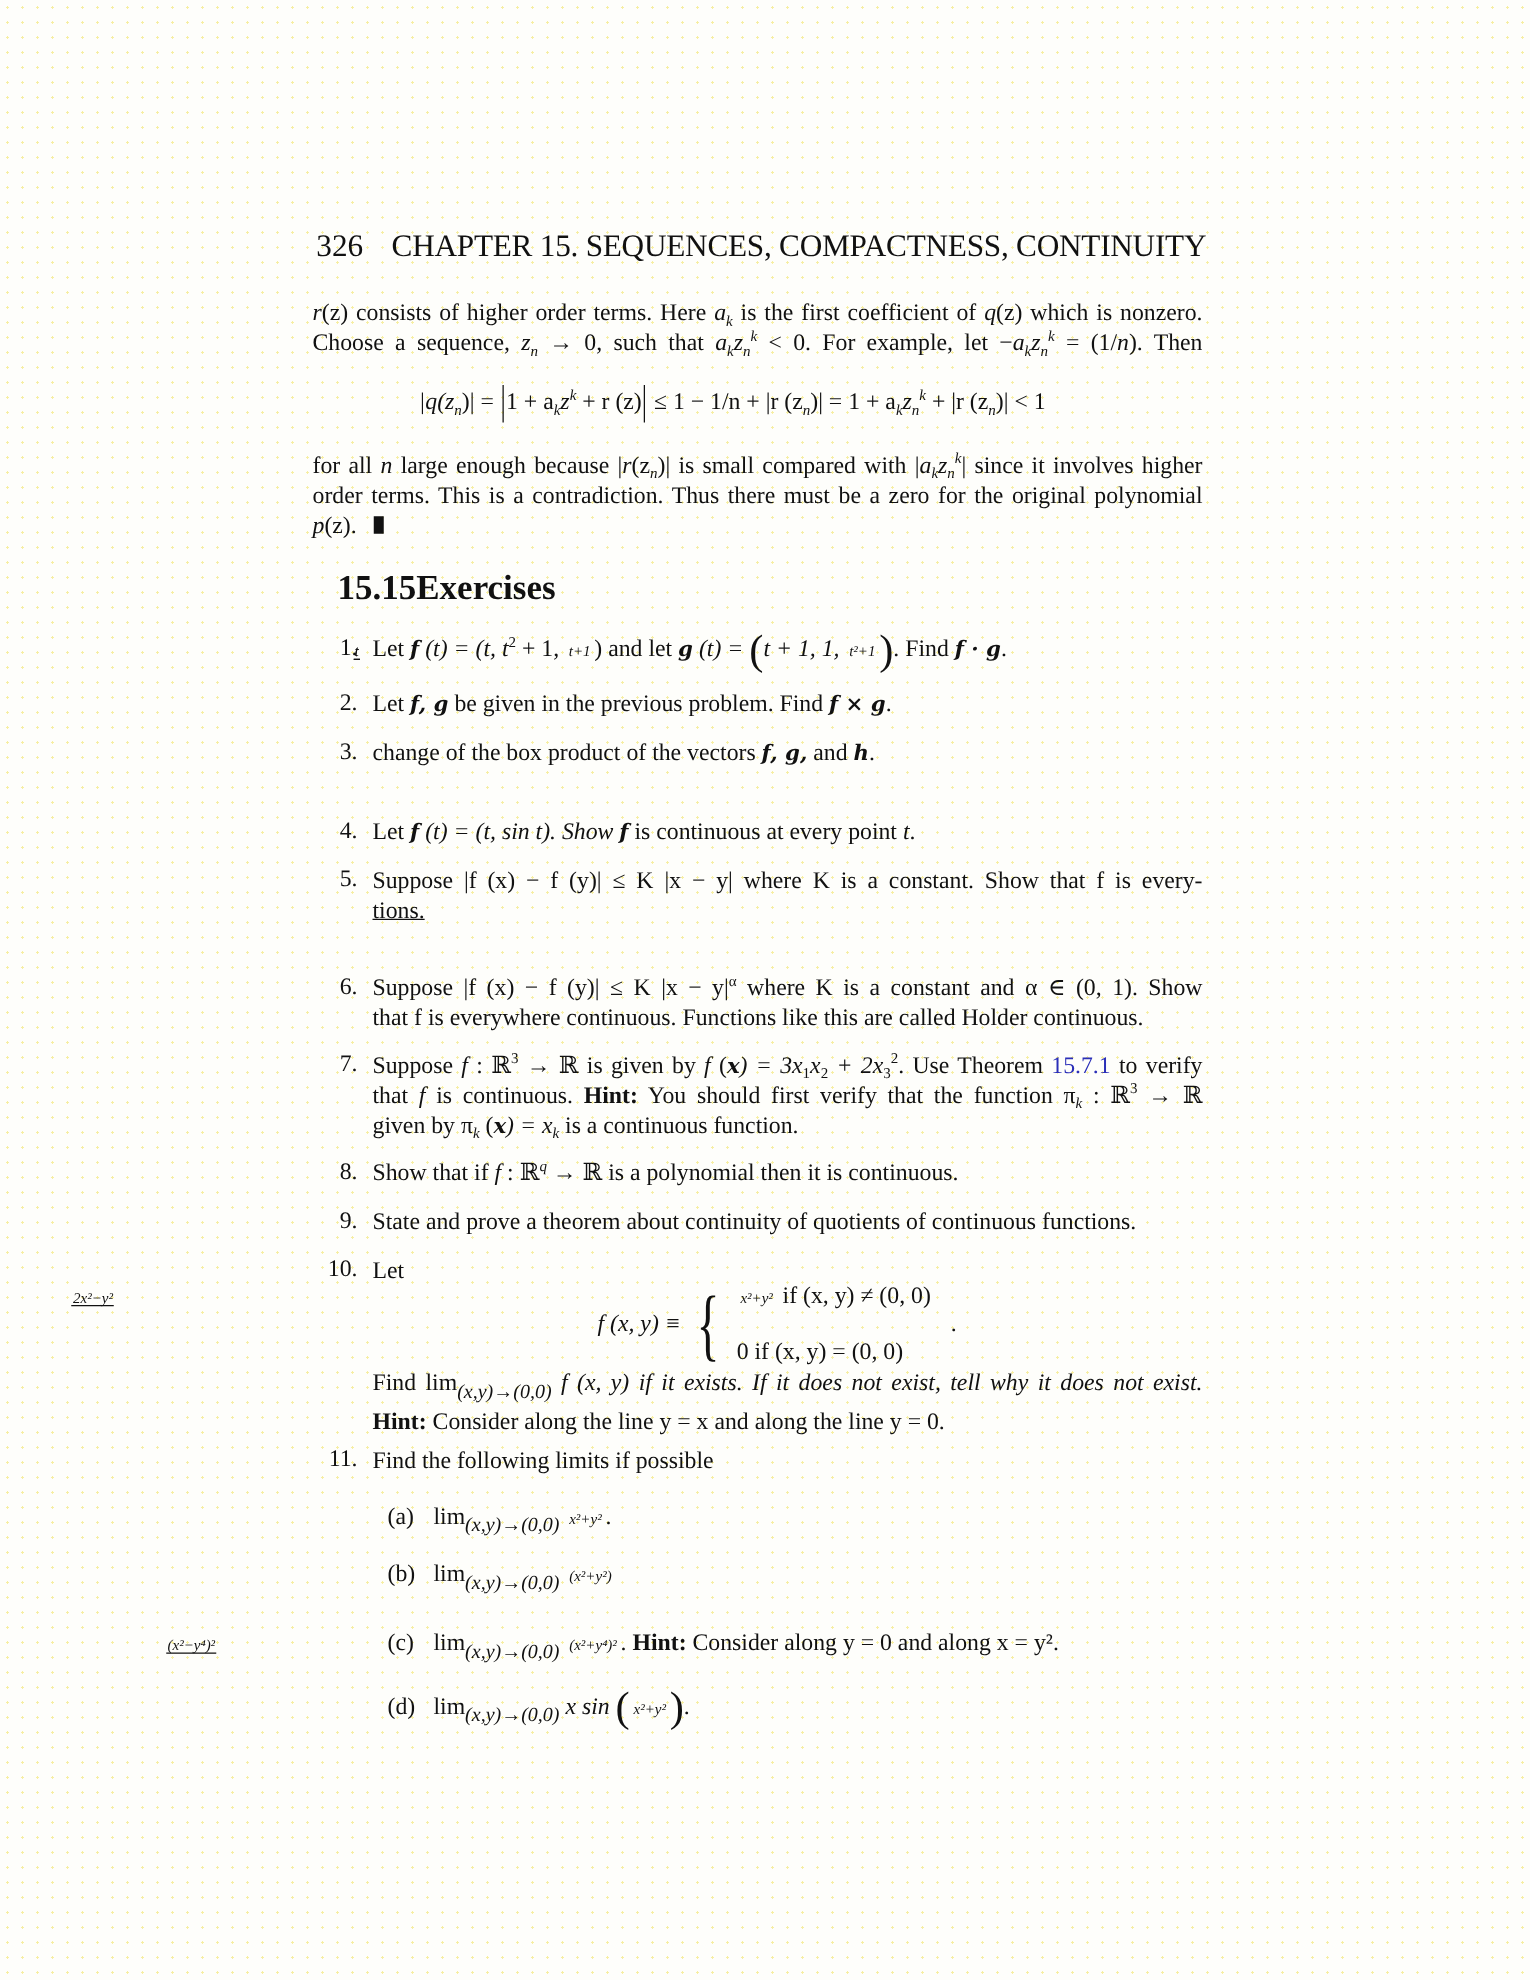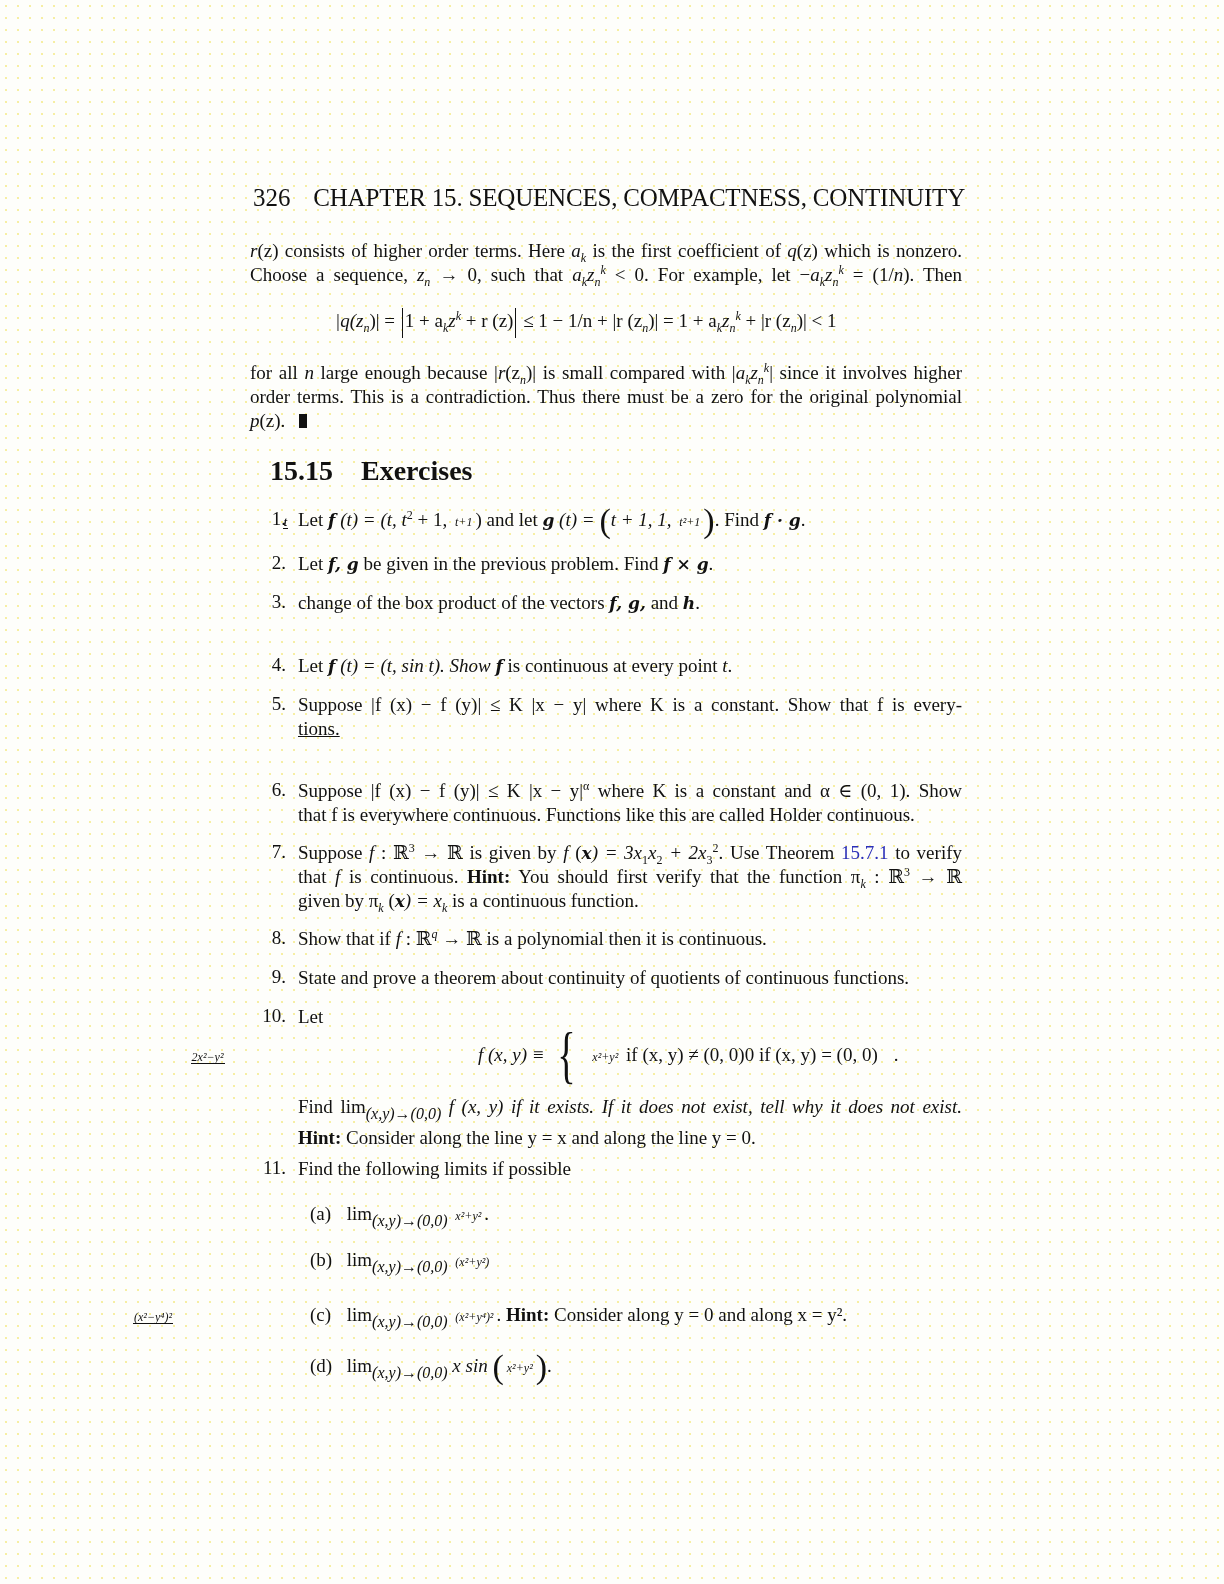--- a/index.html
+++ b/index.html
@@ -21,28 +21,28 @@
   i, .m { font-style: italic; }
   .bvu { font-weight: bold; font-family: "DejaVu Serif", serif; font-size: 17px; font-style: italic; }
   sup, sub { font-size: 12px; line-height: 0; }
   .frac { display: inline-block; vertical-align: middle; text-align: center; font-size: 12px; line-height: 12px; margin: 0 2px; }
   .frac > span { display: block; padding: 0 1px; }
   .frac > span.num { border-bottom: 1px solid #111; }
   .bigp { font-size: 34px; line-height: 0; vertical-align: -6px; font-weight: 200; }
   .bar { display: inline-block; border-left: 1.3px solid #111; height: 30px; vertical-align: middle; margin: 0 2px; }
   .qed { display: inline-block; width: 8px; height: 14px; background: #111; vertical-align: -1px; margin-left: 14px; }
   .section { position: absolute; left: 20px; top: 455px; font-size: 28px; font-weight: bold; }
-  .section .snum { margin-right: 28px; }
+  .section .snum { }
   .ex { position: absolute; left: 0; width: 712px; }
   .ex .num { position: absolute; right: 674px; text-align: right; white-space: nowrap; }
   .ex .body { position: absolute; left: 48px; width: 664px; line-height: 24px; }
   .link { color: #2b2fb8; }
   .cases { position: absolute; display: flex; align-items: center; white-space: nowrap; }
   .brace { font-size: 64px; font-weight: 100; line-height: 1; margin: 0 8px 0 6px; transform: scaleX(0.6); display: inline-block; }
-  .caserows { display: flex; flex-direction: row; gap: 0px; line-height: 28px; }
+  .caserows { display: flex; flex-direction: column; gap: 17px; line-height: 28px; }
   .sub-item { position: absolute; left: 60px; white-space: nowrap; }
   .sub-item .lbl { display: inline-block; width: 32px; }
   .limsub { font-size: 16px; vertical-align: -6px; font-style: italic; }
 </style>
 </head>
 <body>
 
 <div class="page">
 
   <div class="header">

